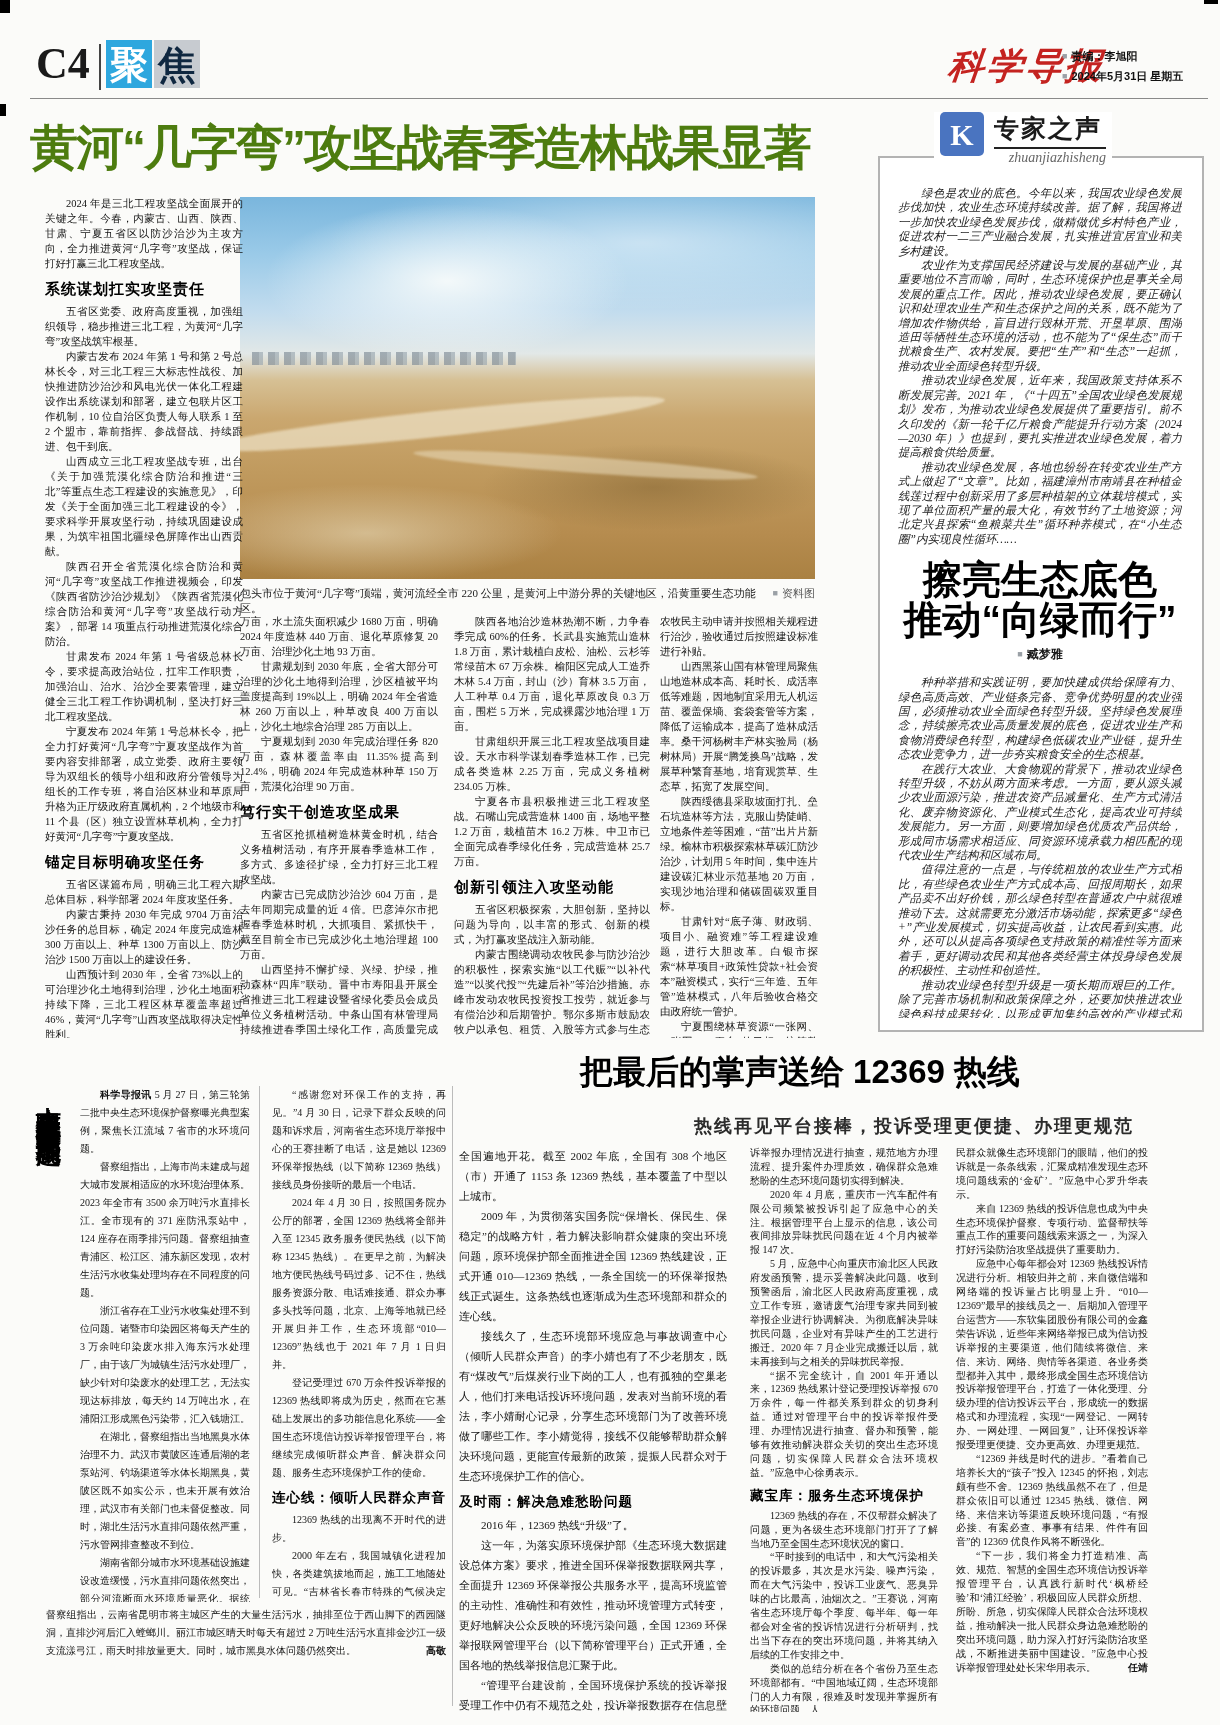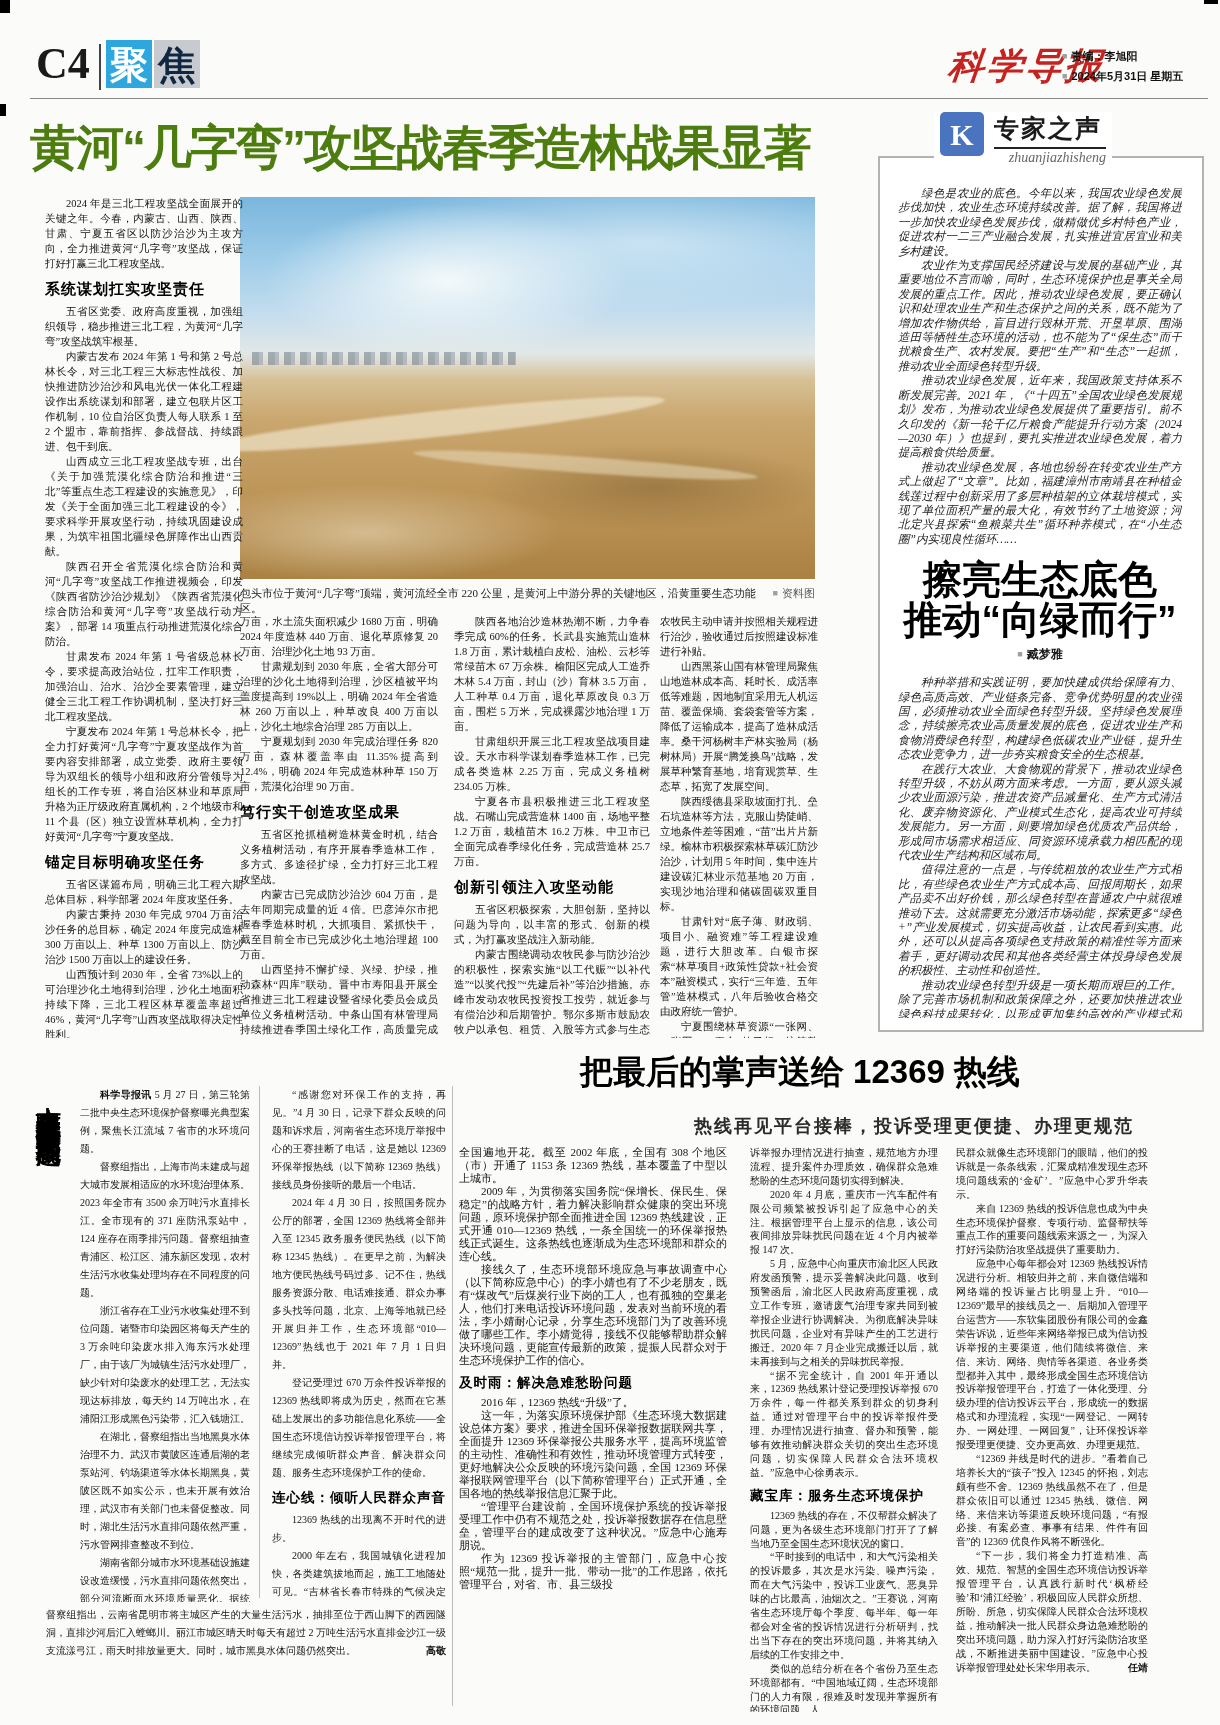--- a/index.html
+++ b/index.html
@@ -73,21 +73,21 @@
           letter-spacing:2px;color:#000;}
   #water-col{left:80px;top:1086px;width:170px;height:516px;}
   #water-col .para,#hl-col1 .para,#water-closing .para{font-size:10px;line-height:18px;}
   #water-closing{left:46px;top:1606px;width:400px;height:96px;}
   #hl-col1{left:272px;top:1086px;width:174px;height:516px;}
   #hl-headline{left:466px;top:1050px;width:668px;text-align:center;white-space:nowrap;
                font-family:"Liberation Sans","DejaVu Sans",sans-serif;font-weight:900;font-size:33px;color:#000;}
   #hl-subhead{left:466px;top:1114px;width:668px;text-align:right;font-family:"Liberation Sans",sans-serif;
               font-weight:bold;font-size:18px;letter-spacing:2px;color:#2b2b2b;}
   #hl-col2{left:459px;top:1146px;width:268px;height:566px;}
-  #hl-col2 .para{font-size:11px;line-height:13px;}
+  #hl-col2 .para{font-size:11px;line-height:20px;}
   #hl-col3{left:750px;top:1146px;width:188px;height:566px;}
   #hl-col4{left:956px;top:1146px;width:192px;height:566px;}
   #hl-col3 .para,#hl-col4 .para{font-size:10px;line-height:13.9px;}
   .bhead{font-size:13.5px;margin:7px 0 4px;}
 </style>
 </head>
 <body>
 
 <div id="page">
   <div class="trim" style="left:0;top:0;width:10px;height:13px;"></div>
@@ -205,21 +205,21 @@
       <p class="para">2024 年 4 月 30 日，按照国务院办公厅的部署，全国 12369 热线将全部并入至 12345 政务服务便民热线（以下简称 12345 热线）。在更早之前，为解决地方便民热线号码过多、记不住，热线服务资源分散、电话难接通、群众办事多头找等问题，北京、上海等地就已经开展归并工作，生态环境部“010—12369”热线也于 2021 年 7 月 1 日归并。</p>
       <p class="para">登记受理过 670 万余件投诉举报的 12369 热线即将成为历史，然而在它基础上发展出的多功能信息化系统——全国生态环境信访投诉举报管理平台，将继续完成倾听群众声音、解决群众问题、服务生态环境保护工作的使命。</p>
       <div class="colhead bhead">连心线：倾听人民群众声音</div>
       <p class="para">12369 热线的出现离不开时代的进步。</p>
       <p class="para">2000 年左右，我国城镇化进程加快，各类建筑拔地而起，施工工地随处可见。“吉林省长春市特殊的气候决定施工主要集中在夏季，有的工地为了赶进度深夜施工，严重影响了附近居民的正常生活，但群众投诉无门。”12369 热线最早的试点就在长春市，刘志正是热线开通的推动者之一。</p>
       <p class="para">为了畅通投诉渠道，刘志和原市环保局的同事们商议，仿照 110 开设一个“环保 110”，24 小时接听群众投诉，帮助群众解决身边的环境问题。2001 年，恰逢原国家环保总局发布《关于开通 12369 环保举报热线的通知》，以此为契机，全国第一部环保举报电话正式开通。</p>
     </div>
   <div class="tcol" id="hl-col2">
       <p class="para noindent">全国遍地开花。截至 2002 年底，全国有 308 个地区（市）开通了 1153 条 12369 热线，基本覆盖了中型以上城市。</p>
       <p class="para">2009 年，为贯彻落实国务院“保增长、保民生、保稳定”的战略方针，着力解决影响群众健康的突出环境问题，原环境保护部全面推进全国 12369 热线建设，正式开通 010—12369 热线，一条全国统一的环保举报热线正式诞生。这条热线也逐渐成为生态环境部和群众的连心线。</p>
-      <p class="para">接线久了，生态环境部环境应急与事故调查中心（以下简称应急中心）的李小婧也有了不少老朋友，既有“煤改气”后煤炭行业下岗的工人，也有孤独的空巢老人，他们打来电话投诉环境问题，发表对当前环境的看法，李小婧耐心记录，分享生态环境部门为了改善环境做了哪些工作。李小婧觉得，接线不仅能够帮助群众解决环境问题，更能宣传最新的政策，提振人民群众对于生态环境保护工作的信心。</p>
+      <p class="para">接线久了，生态环境部环境应急与事故调查中心（倾听人民群众声音）的李小婧也有了不少老朋友，既有“煤改气”后煤炭行业下岗的工人，也有孤独的空巢老人，他们打来电话投诉环境问题，发表对当前环境的看法，李小婧耐心记录，分享生态环境部门为了改善环境做了哪些工作。李小婧觉得，接线不仅能够帮助群众解决环境问题，更能宣传最新的政策，提振人民群众对于生态环境保护工作的信心。</p>
       <div class="colhead bhead">及时雨：解决急难愁盼问题</div>
       <p class="para">2016 年，12369 热线“升级”了。</p>
       <p class="para">这一年，为落实原环境保护部《生态环境大数据建设总体方案》要求，推进全国环保举报数据联网共享，全面提升 12369 环保举报公共服务水平，提高环境监管的主动性、准确性和有效性，推动环境管理方式转变，更好地解决公众反映的环境污染问题，全国 12369 环保举报联网管理平台（以下简称管理平台）正式开通，全国各地的热线举报信息汇聚于此。</p>
       <p class="para">“管理平台建设前，全国环境保护系统的投诉举报受理工作中仍有不规范之处，投诉举报数据存在信息壁垒，管理平台的建成改变了这种状况。”应急中心施寿朋说。</p>
       <p class="para">作为 12369 投诉举报的主管部门，应急中心按照“规范一批，提升一批、带动一批”的工作思路，依托管理平台，对省、市、县三级投</p>
     </div>
   <div class="tcol" id="hl-col3">
       <p class="para noindent">诉举报办理情况进行抽查，规范地方办理流程、提升案件办理质效，确保群众急难愁盼的生态环境问题切实得到解决。</p>
       <p class="para">2020 年 4 月底，重庆市一汽车配件有限公司频繁被投诉引起了应急中心的关注。根据管理平台上显示的信息，该公司夜间排放异味扰民问题在近 4 个月内被举报 147 次。</p>
       <p class="para">5 月，应急中心向重庆市渝北区人民政府发函预警，提示妥善解决此问题。收到预警函后，渝北区人民政府高度重视，成立工作专班，邀请废气治理专家共同到被举报企业进行协调解决。为彻底解决异味扰民问题，企业对有异味产生的工艺进行搬迁。2020 年 7 月企业完成搬迁以后，就未再接到与之相关的异味扰民举报。</p>

